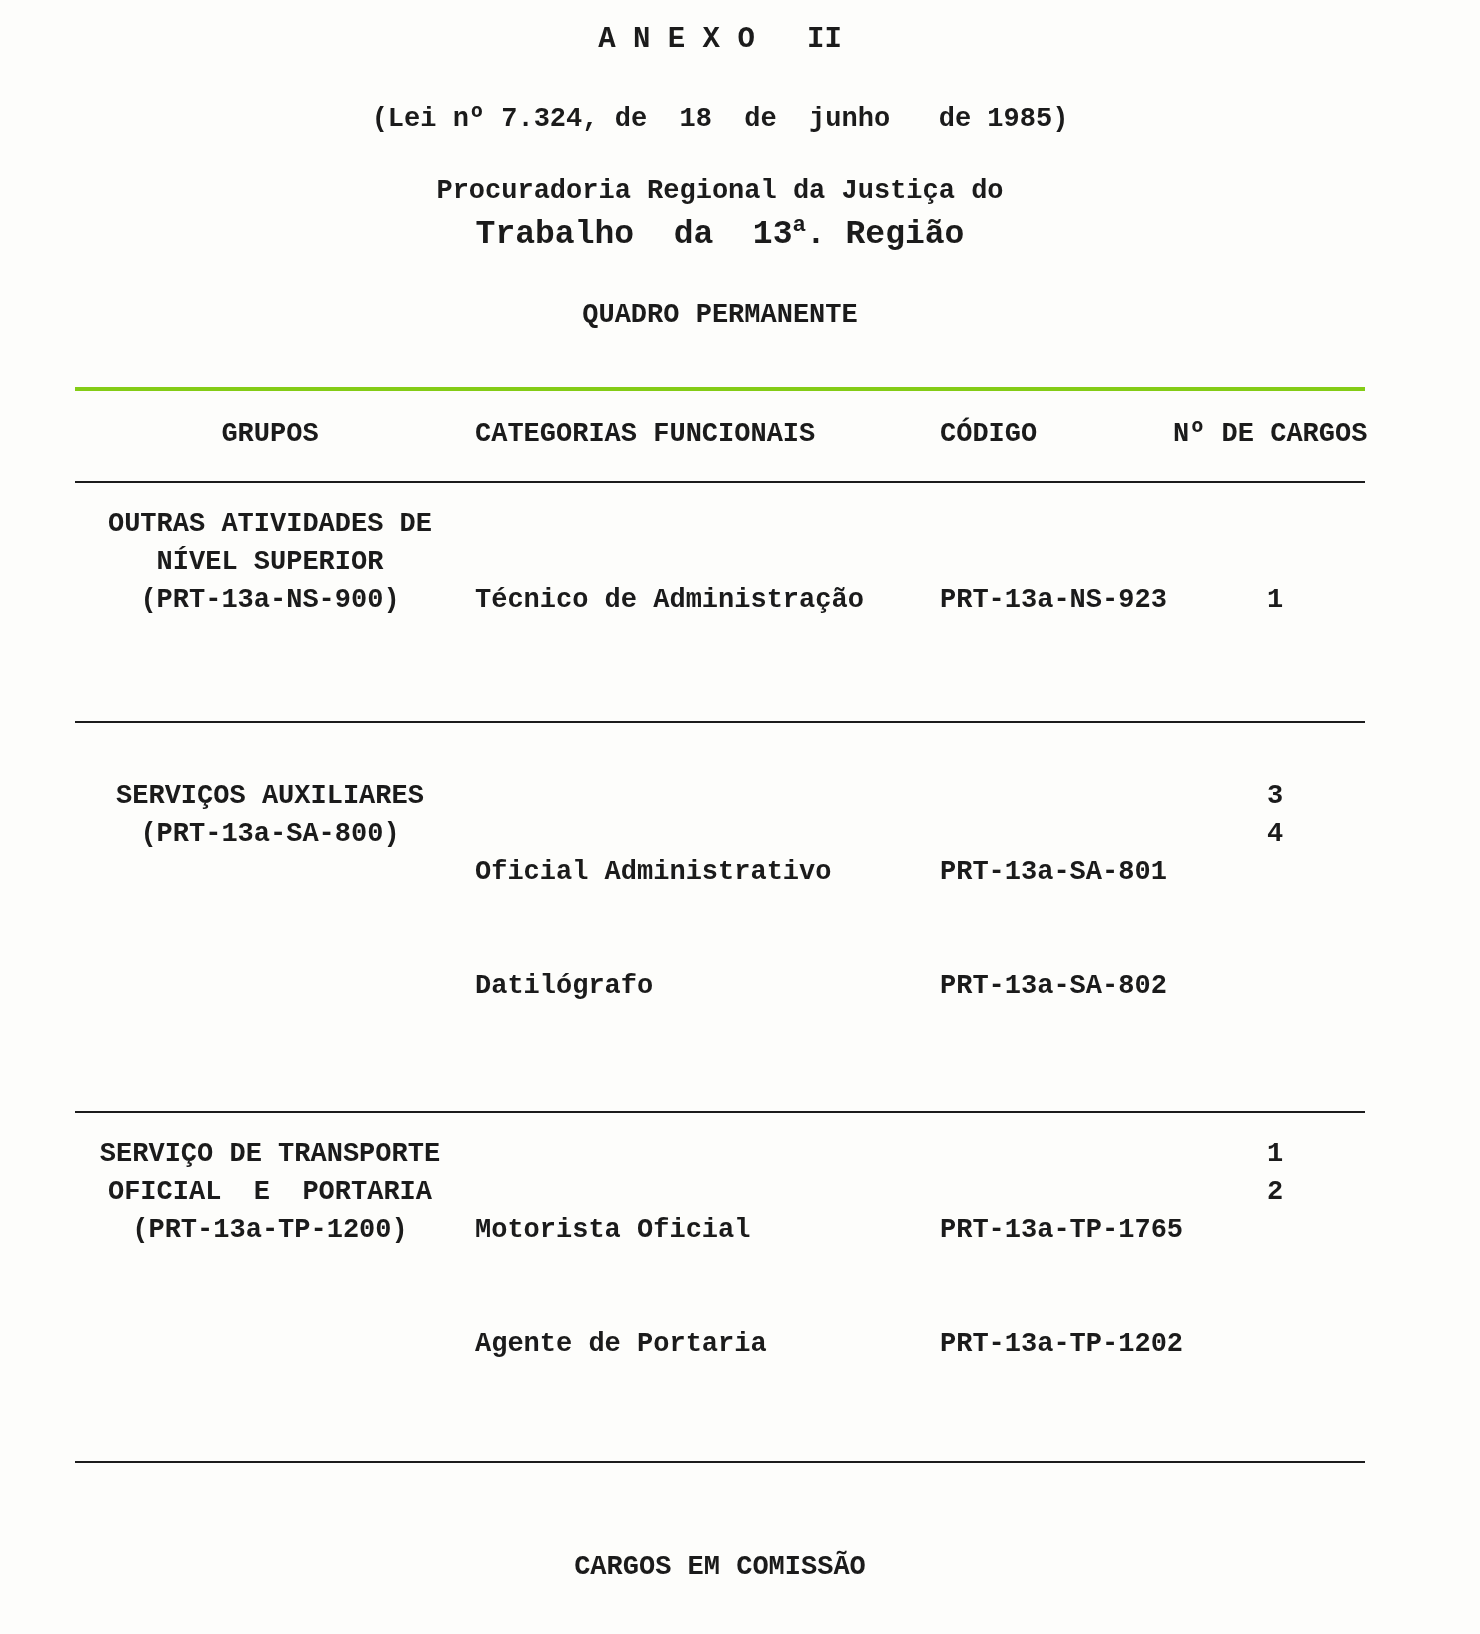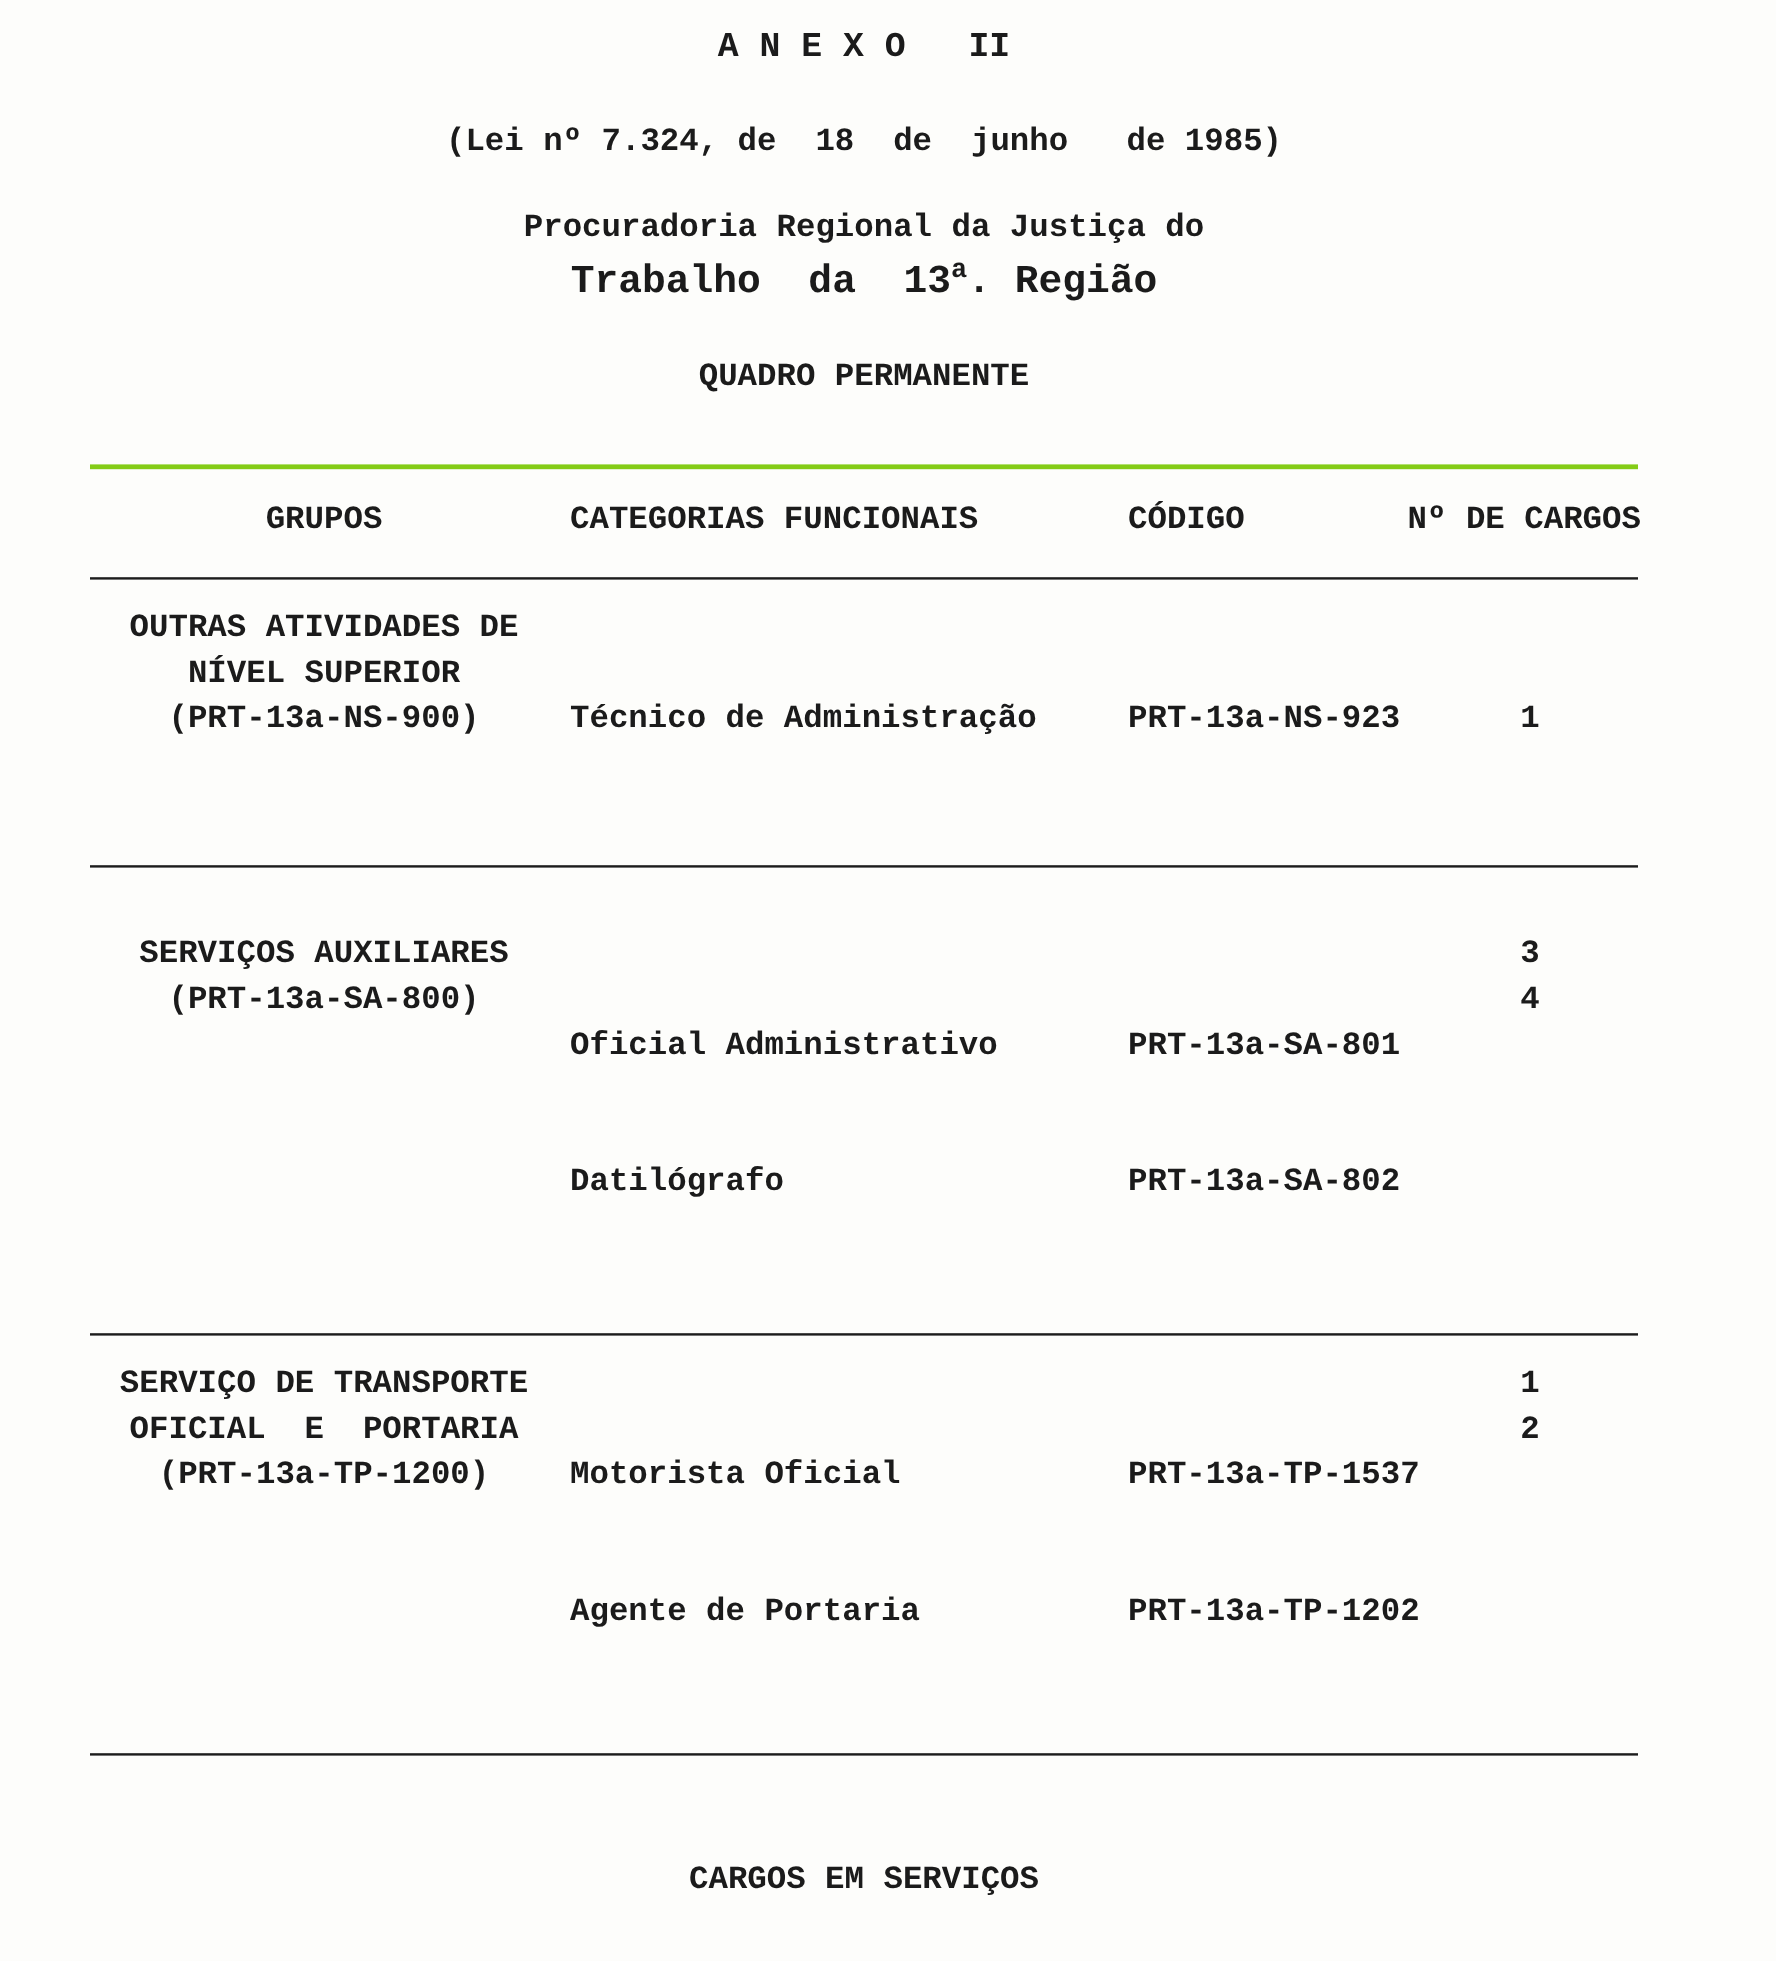--- a/index.html
+++ b/index.html
@@ -99,26 +99,26 @@
       <div class="c1">
         <div class="cell-line">SERVIÇO DE TRANSPORTE</div>
         <div class="cell-line">OFICIAL  E  PORTARIA</div>
         <div class="cell-line">(PRT-13a-TP-1200)</div>
       </div>
       <div class="c2">
         <div class="cell-line">Motorista Oficial</div>
         <div class="cell-line">Agente de Portaria</div>
       </div>
       <div class="c3">
-        <div class="cell-line">PRT-13a-TP-1537</div>
+        <div class="cell-line">PRT-13a-TP-1765</div>
         <div class="cell-line">PRT-13a-TP-1202</div>
       </div>
       <div class="c4">
         <div class="cell-line">1</div>
         <div class="cell-line">2</div>
       </div>
     </div>
 
   </div>
 
-  <div class="center ctitle pre">CARGOS EM SERVIÇOS</div>
+  <div class="center ctitle pre">CARGOS EM COMISSÃO</div>
 
 </div>
 
 </body></html>

